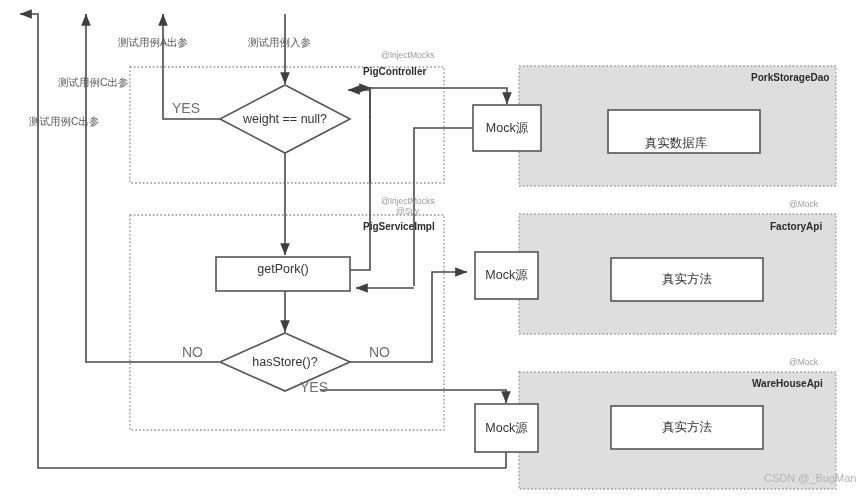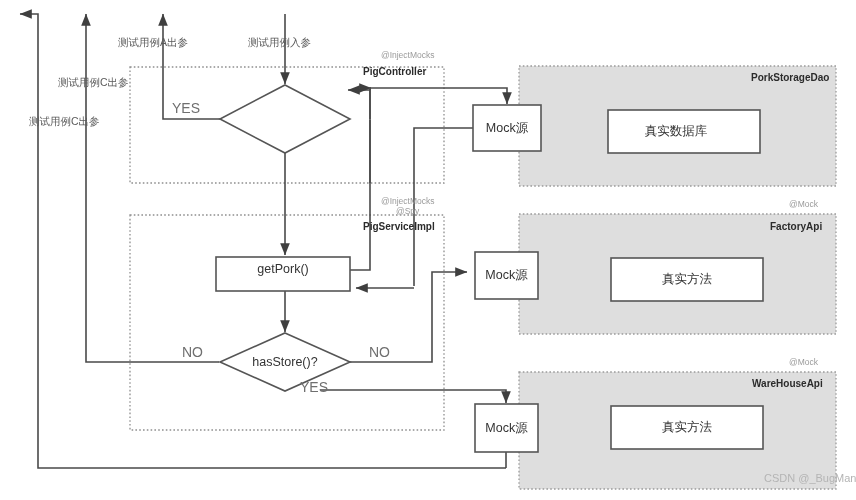--- a/index.html
+++ b/index.html
@@ -142,20 +142,21 @@
   <div class="txt flow-label" style="left:29px; top:115px;">测试用例C出参</div>
   <div class="txt flow-label" style="left:58px; top:76px;">测试用例C出参</div>
   <div class="txt flow-label" style="left:118px; top:36px;">测试用例A出参</div>
   <div class="txt flow-label" style="left:248px; top:36px;">测试用例入参</div>
 
   <svg class="layer" viewBox="0 0 856 500" style="pointer-events:none;">
     <polygon points="285,85 350,119 285,153 220,119" fill="#ffffff" stroke="#555555" stroke-width="1.6"></polygon>
     <polygon points="285,333 350,362 285,391 220,362" fill="#ffffff" stroke="#555555" stroke-width="1.6"></polygon>
   </svg>
 
+  <div class="txt node-label centered" style="left:222px; top:110px; width:126px; height:18px;">weight == null?</div>
 
   <div class="txt node-label centered" style="left:222px; top:353px; width:126px; height:18px;">hasStore()?</div>
 
   <div class="txt edge-label" style="left:172px; top:100px;">YES</div>
   <div class="txt edge-label" style="left:182px; top:344px;">NO</div>
   <div class="txt edge-label" style="left:369px; top:344px;">NO</div>
   <div class="txt edge-label" style="left:300px; top:379px;">YES</div>
 
   <svg class="layer" viewBox="0 0 856 500" style="pointer-events:none;">
     <rect class="node-box" x="216" y="257" width="134" height="34"></rect>
@@ -168,21 +169,21 @@
     <rect class="node-box" x="475" y="404" width="63" height="48"></rect>
     <rect class="node-box" x="608" y="110" width="152" height="43"></rect>
     <rect class="node-box" x="611" y="258" width="152" height="43"></rect>
     <rect class="node-box" x="611" y="406" width="152" height="43"></rect>
   </svg>
 
   <div class="txt node-label centered" style="left:473px; top:105px; width:68px; height:46px;">Mock源</div>
   <div class="txt node-label centered" style="left:475px; top:252px; width:63px; height:47px;">Mock源</div>
   <div class="txt node-label centered" style="left:475px; top:404px; width:63px; height:48px;">Mock源</div>
 
-  <div class="txt node-label centered" style="left:608px; top:110px; width:136px; height:43px;">真实数据库</div>
+  <div class="txt node-label centered" style="left:608px; top:122px; width:136px; height:43px;">真实数据库</div>
   <div class="txt node-label centered" style="left:611px; top:258px; width:152px; height:43px;">真实方法</div>
   <div class="txt node-label centered" style="left:611px; top:406px; width:152px; height:43px;">真实方法</div>
 
   <div class="txt annot" style="left:381px; top:50px;">@InjectMocks</div>
   <div class="txt group-title" style="left:363px; top:66px;">PigController</div>
 
   <div class="txt annot" style="left:381px; top:196px;">@InjectMocks</div>
   <div class="txt annot" style="left:396px; top:206px;">@Spy</div>
   <div class="txt group-title" style="left:363px; top:221px;">PigServiceImpl</div>
 

